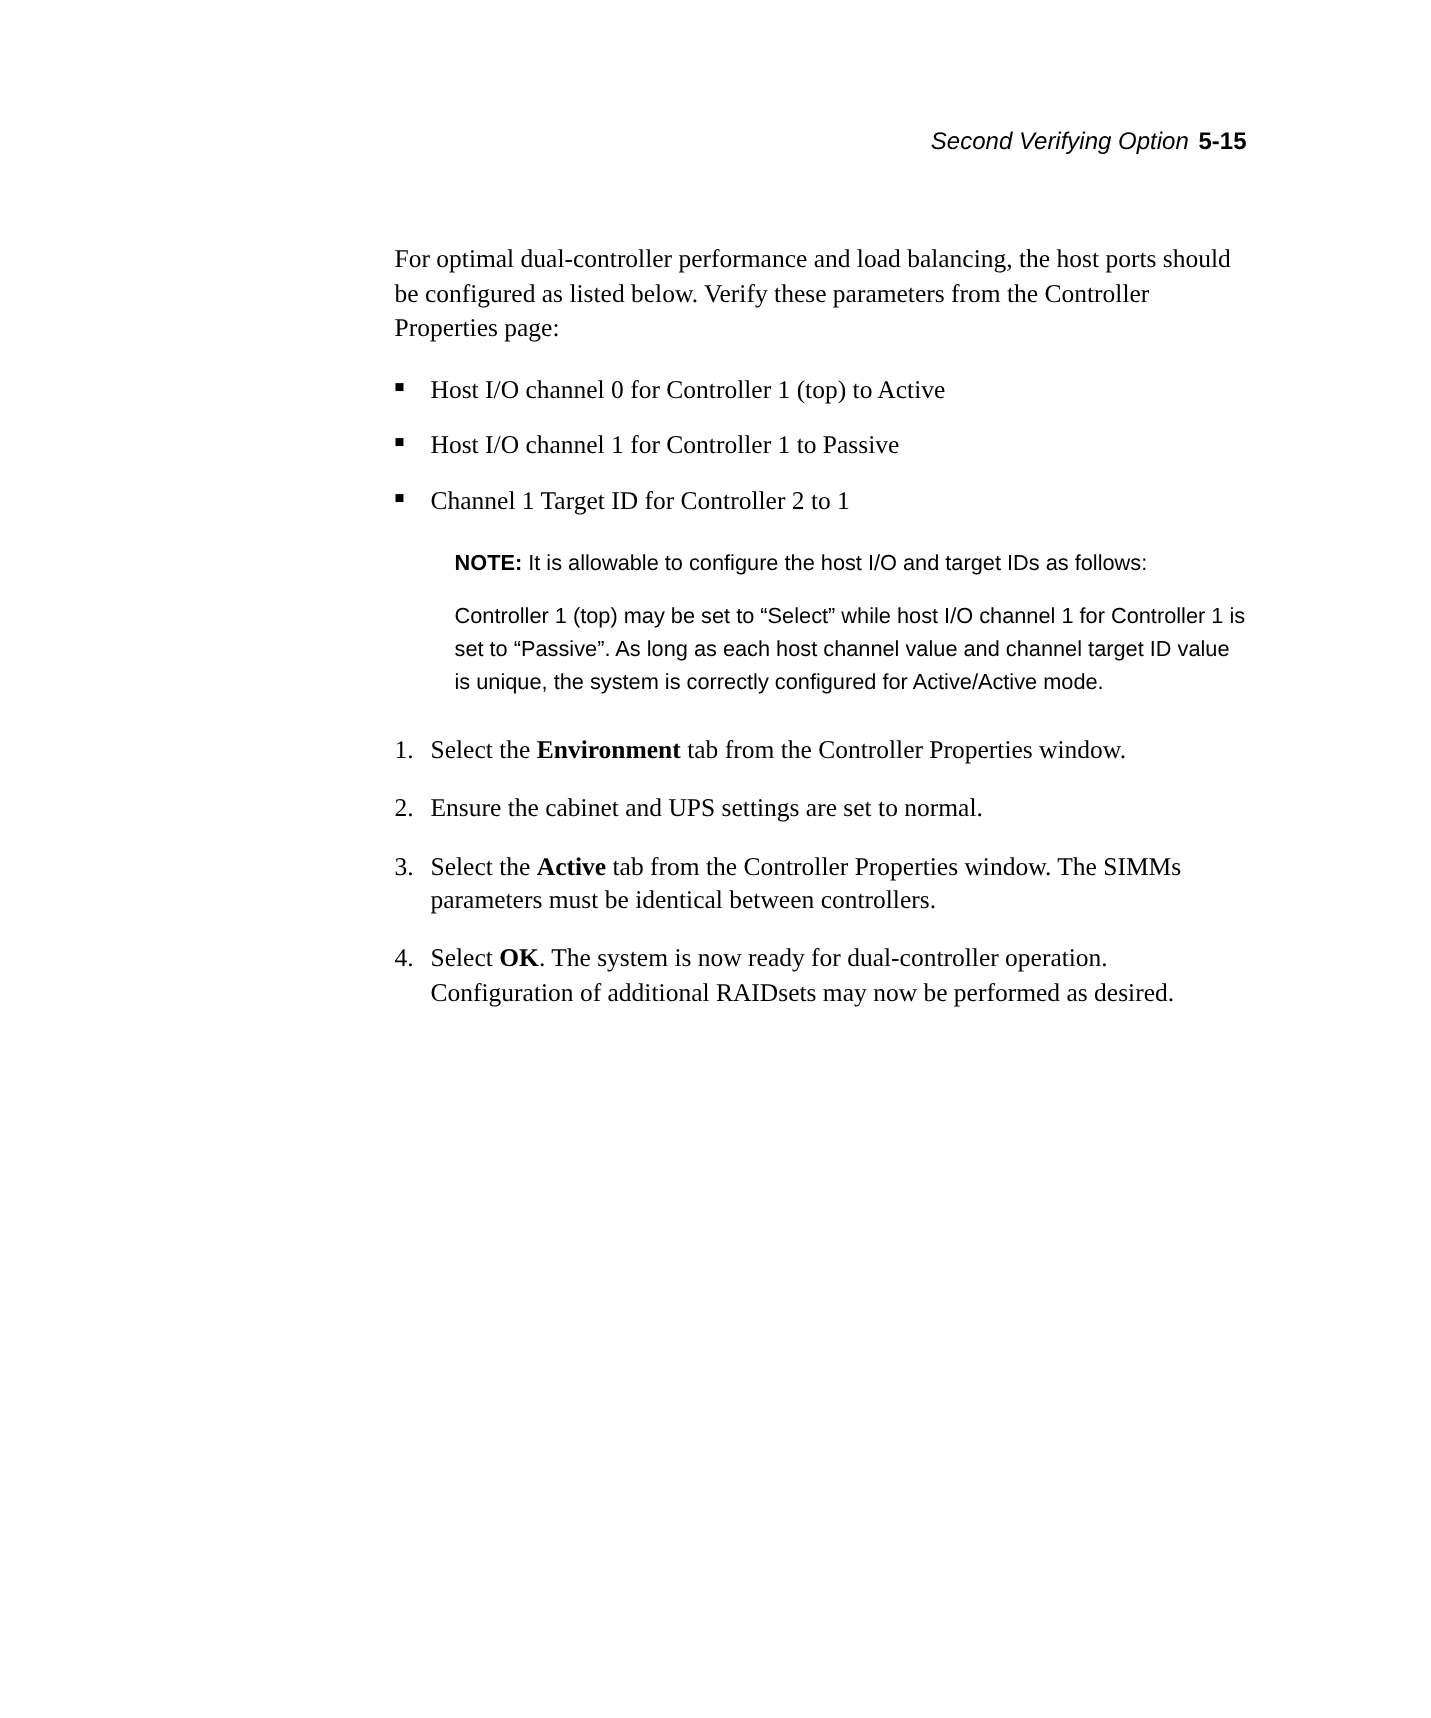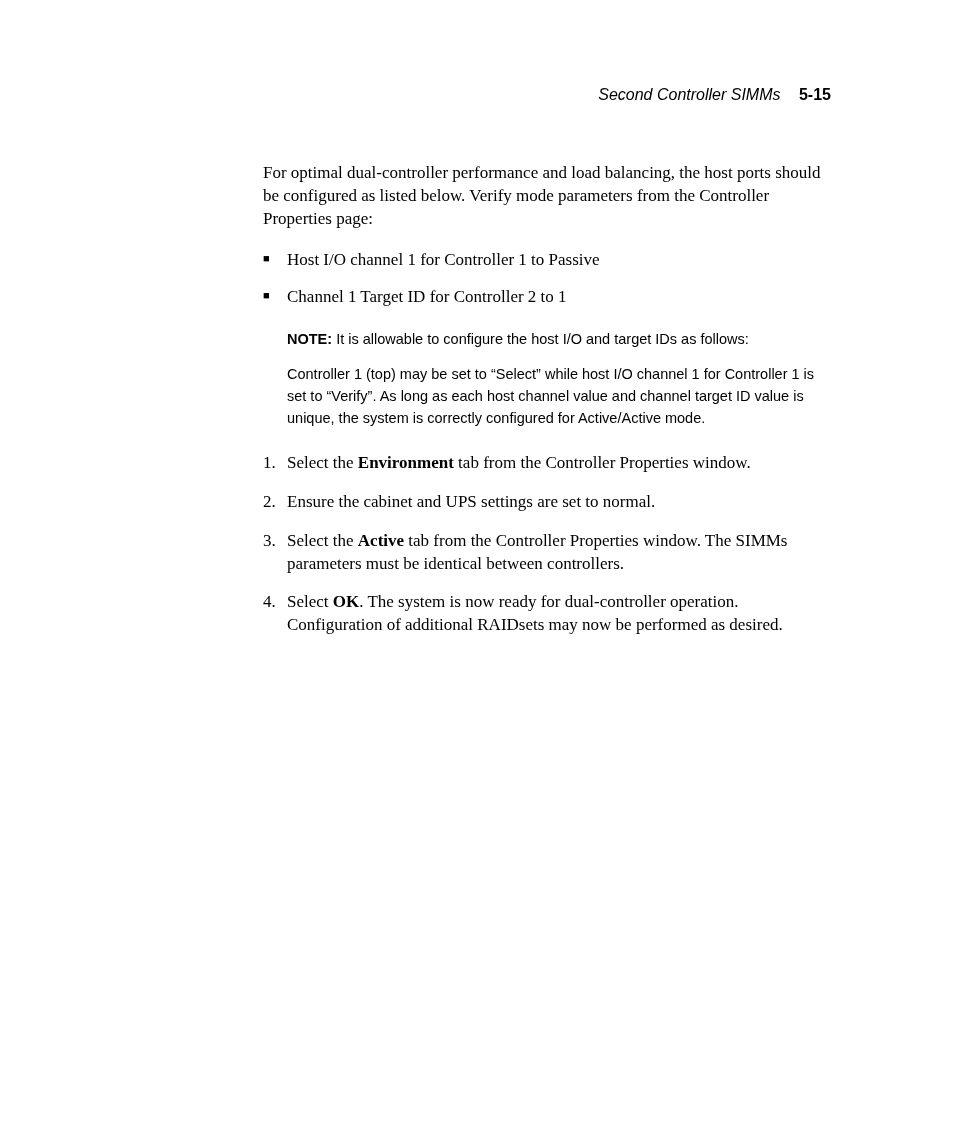--- a/index.html
+++ b/index.html
@@ -24,21 +24,21 @@
       font-size: 16px;
       margin-bottom: 58px;
       padding-right: 18px;
     }
     .header-title {
       font-style: italic;
     }
     .header-page {
       font-weight: bold;
       font-style: normal;
-      margin-left: 14px;
+      margin-left: 2px;
     }
     .section-title {
       font-family: Arial, Helvetica, sans-serif;
       font-weight: bold;
       font-size: 22px;
       margin-bottom: 22px;
       letter-spacing: -0.3px;
     }
     .content-block {
       margin-left: 108px;
@@ -72,20 +72,21 @@
       margin-bottom: 22px;
       font-family: Arial, Helvetica, sans-serif;
       font-size: 14.5px;
       line-height: 1.5;
     }
     .note-label {
       font-weight: bold;
     }
     .note-para {
       margin-bottom: 14px;
+      margin-left: 16px;
     }
     .numbered-list {
       list-style: none;
       counter-reset: step;
     }
     .numbered-list li {
       font-size: 17px;
       line-height: 1.35;
       margin-bottom: 16px;
       padding-left: 24px;
@@ -101,40 +102,41 @@
     .bold {
       font-weight: bold;
     }
   </style>
 </head>
 <body>
 
 <div class="page">
 
   <div class="header-line">
-    <span class="header-title">Second Controller SIMMs</span>
+    <span class="header-title">Second Verifying Option</span>
     <span class="header-page">5-15</span>
   </div>
 
 
   <div class="content-block">
 
-    <p class="intro-para">For optimal dual-controller performance and load balancing, the host ports should be configured as listed below. Verify mode parameters from the Controller Properties page:</p>
+    <p class="intro-para">For optimal dual-controller performance and load balancing, the host ports should be configured as listed below. Verify these parameters from the Controller Properties page:</p>
 
     <ul class="bullet-list">
+      <li>Host I/O channel 0 for Controller 1 (top) to Active</li>
       <li>Host I/O channel 1 for Controller 1 to Passive</li>
       <li>Channel 1 Target ID for Controller 2 to 1</li>
     </ul>
 
     <div class="note-block">
       <p class="note-para">
         <span class="note-label">NOTE:</span><span>  It is allowable to configure the host I/O and target IDs as follows:</span>
       </p>
       <p class="note-para">
-        <span>Controller 1 (top) may be set to </span><span>“Select”</span><span> while host I/O channel 1 for Controller 1 is set to </span><span>“Verify”</span><span>. As long as each host channel value and channel target ID value is unique, the system is correctly configured for Active/Active mode.</span>
+        <span>Controller 1 (top) may be set to </span><span>“Select”</span><span> while host I/O channel 1 for Controller 1 is set to </span><span>“Passive”</span><span>. As long as each host channel value and channel target ID value is unique, the system is correctly configured for Active/Active mode.</span>
       </p>
     </div>
 
     <ol class="numbered-list">
       <li>
         <span>Select the </span><span class="bold">Environment</span><span> tab from the Controller Properties window.</span>
       </li>
       <li>
         <span>Ensure the cabinet and UPS settings are set to normal.</span>
       </li>

